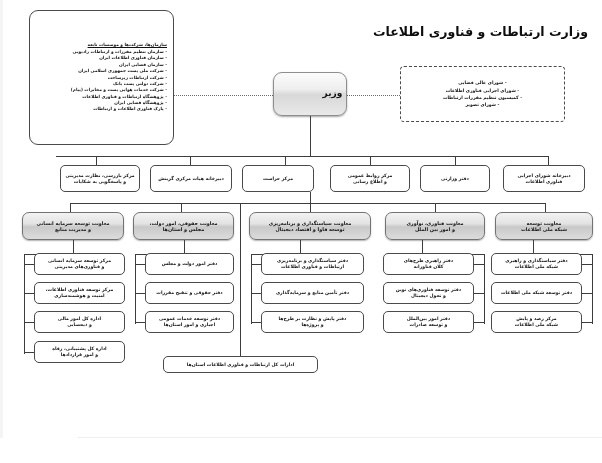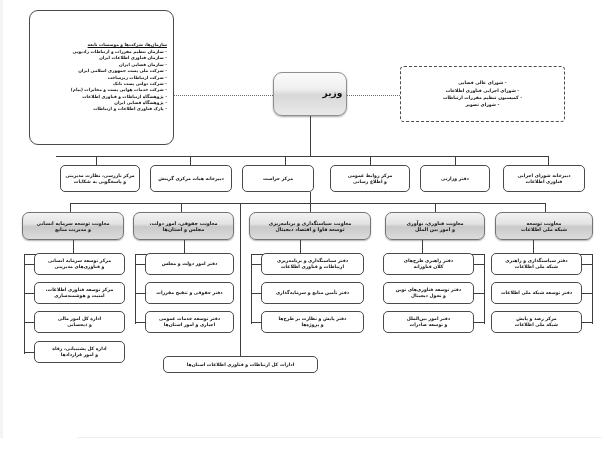--- a/index.html
+++ b/index.html
@@ -167,20 +167,21 @@
     background: #f4f4f4;
   }
 </style>
 </head>
 <body>
 
 <div id="page">
 
   <div class="left-edge"></div>
 
+  <div class="page-title">وزارت ارتباطات و فناوری اطلاعات</div>
 
   <div class="node panel-solid" style="left:29px; top:10px; width:145px; height:135px; flex-direction:column;">
     <div class="list-title">سازمان‌ها، شرکت‌ها و موسسات تابعه</div>
     <div class="list-row">- سازمان تنظیم مقررات و ارتباطات رادیویی</div>
     <div class="list-row">- سازمان فناوری اطلاعات ایران</div>
     <div class="list-row">- سازمان فضایی ایران</div>
     <div class="list-row">- شرکت ملی پست جمهوری اسلامی ایران</div>
     <div class="list-row">- شرکت ارتباطات زیرساخت</div>
     <div class="list-row">- شرکت دولتی پست بانک</div>
     <div class="list-row">- شرکت خدمات هوایی پست و مخابرات (پیام)</div>

